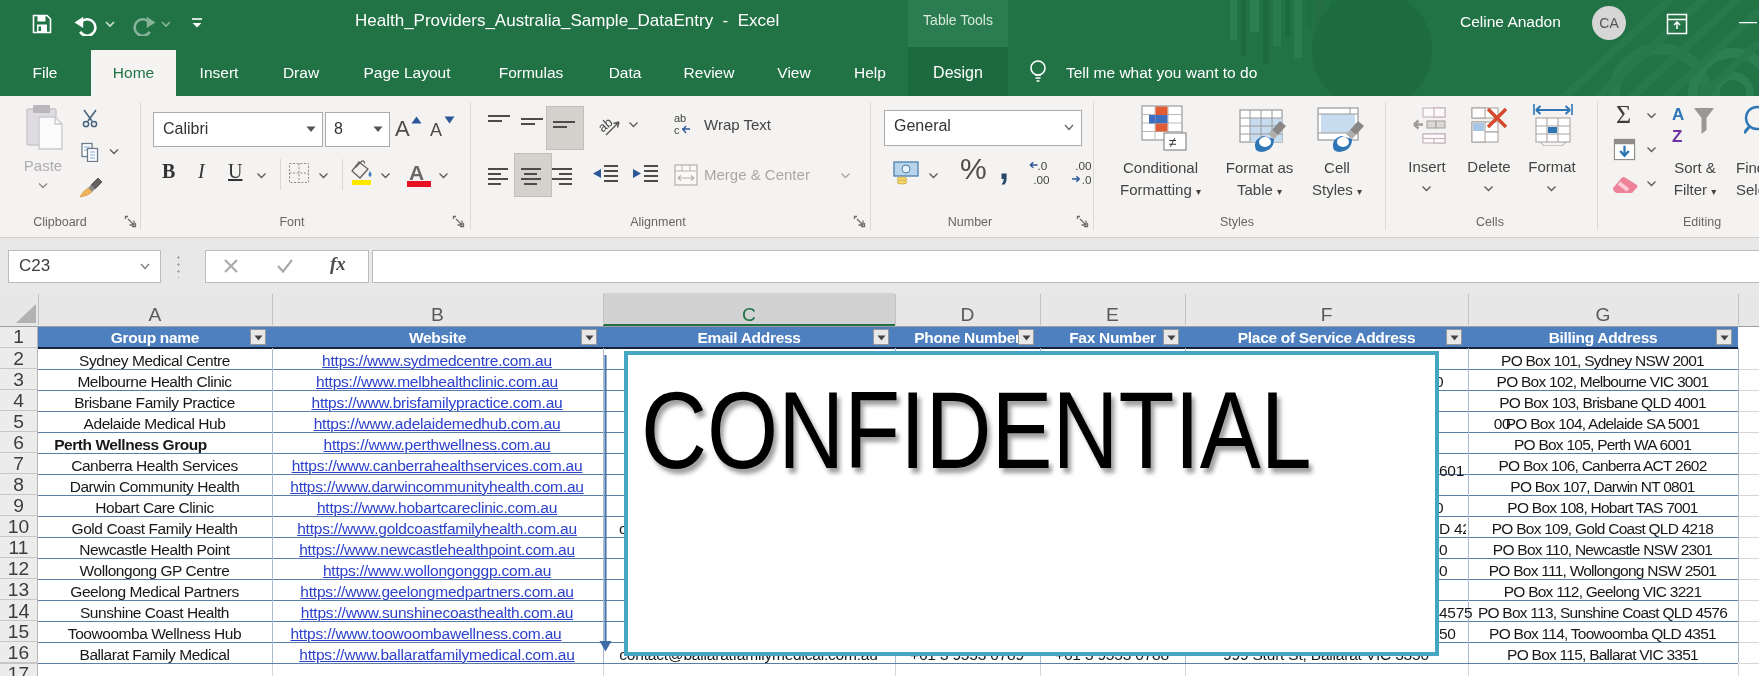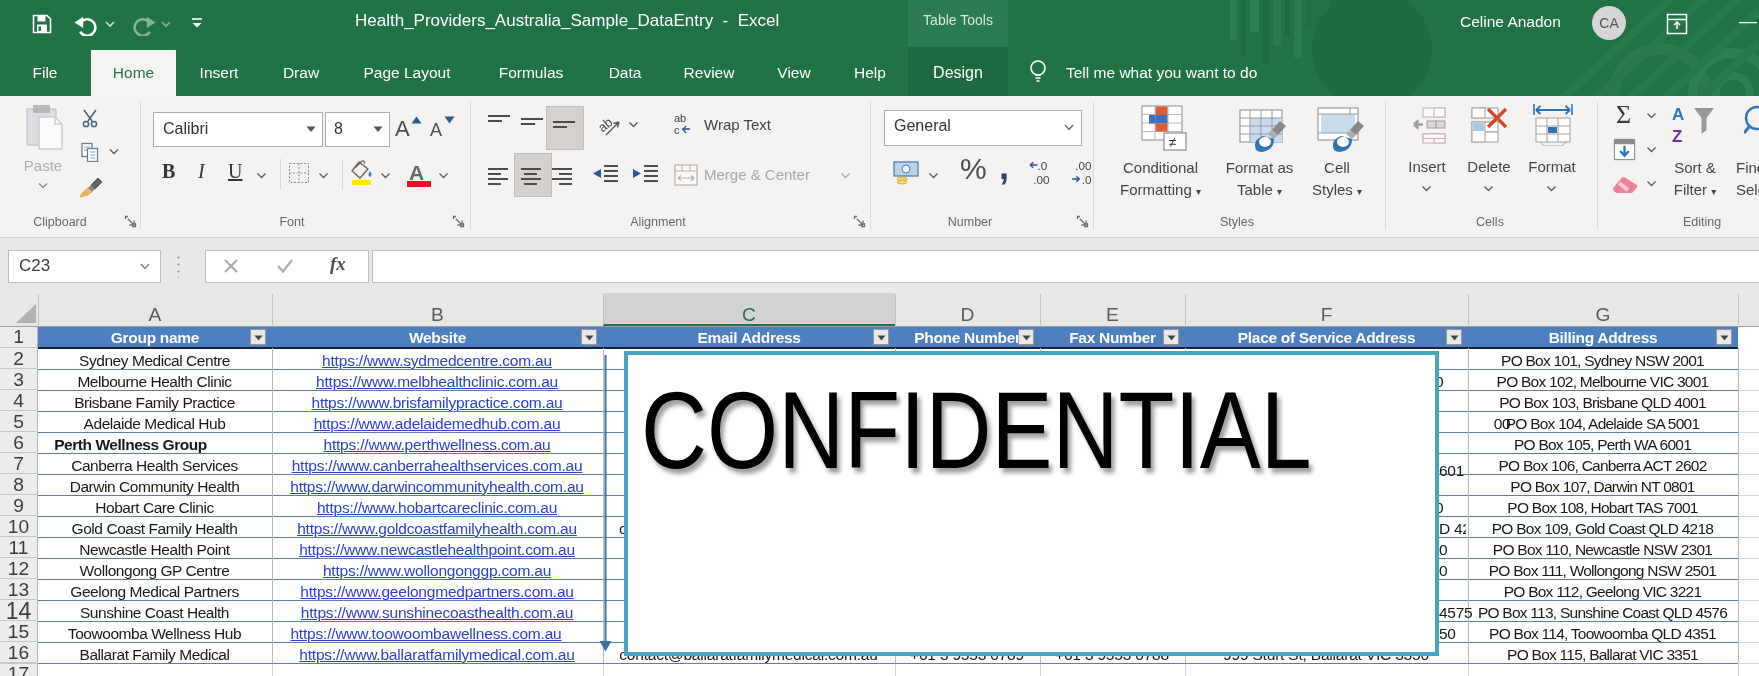--- a/index.html
+++ b/index.html
@@ -493,21 +493,21 @@
 <div class="ab" style="left:0;top:495px;width:37px;height:22px;line-height:22px;font-size:19.2px;color:#3c3c3c;text-align:center;">9</div>
 <div class="ab" style="left:0;top:494px;width:38px;height:1px;background:#c6c6c6;"></div>
 <div class="ab" style="left:0;top:516px;width:37px;height:22px;line-height:22px;font-size:19.2px;color:#3c3c3c;text-align:center;">10</div>
 <div class="ab" style="left:0;top:515px;width:38px;height:1px;background:#c6c6c6;"></div>
 <div class="ab" style="left:0;top:537px;width:37px;height:22px;line-height:22px;font-size:19.2px;color:#3c3c3c;text-align:center;">11</div>
 <div class="ab" style="left:0;top:536px;width:38px;height:1px;background:#c6c6c6;"></div>
 <div class="ab" style="left:0;top:558px;width:37px;height:22px;line-height:22px;font-size:19.2px;color:#3c3c3c;text-align:center;">12</div>
 <div class="ab" style="left:0;top:557px;width:38px;height:1px;background:#c6c6c6;"></div>
 <div class="ab" style="left:0;top:579px;width:37px;height:22px;line-height:22px;font-size:19.2px;color:#3c3c3c;text-align:center;">13</div>
 <div class="ab" style="left:0;top:578px;width:38px;height:1px;background:#c6c6c6;"></div>
-<div class="ab" style="left:0;top:600px;width:37px;height:22px;line-height:22px;font-size:23px;color:#3c3c3c;text-align:center;">14</div>
+<div class="ab" style="left:0;top:600px;width:37px;height:22px;line-height:22px;font-size:20px;color:#3c3c3c;text-align:center;">14</div>
 <div class="ab" style="left:0;top:599px;width:38px;height:1px;background:#c6c6c6;"></div>
 <div class="ab" style="left:0;top:621px;width:37px;height:22px;line-height:22px;font-size:19.2px;color:#3c3c3c;text-align:center;">15</div>
 <div class="ab" style="left:0;top:620px;width:38px;height:1px;background:#c6c6c6;"></div>
 <div class="ab" style="left:0;top:642px;width:37px;height:22px;line-height:22px;font-size:19.2px;color:#3c3c3c;text-align:center;">16</div>
 <div class="ab" style="left:0;top:641px;width:38px;height:1px;background:#c6c6c6;"></div>
 <div class="ab" style="left:0;top:663px;width:37px;height:22px;line-height:22px;font-size:19.2px;color:#3c3c3c;text-align:center;">17</div>
 <div class="ab" style="left:0;top:662px;width:38px;height:1px;background:#c6c6c6;"></div>
 <div class="ab" style="left:0;top:663px;width:38px;height:1px;background:#c6c6c6;"></div>
 <div class="ab" style="left:38px;top:327px;width:1700px;height:20px;background:#4e7fbe;"></div>
 <div class="ab" style="left:38px;top:347px;width:1700px;height:2px;background:#16233f;"></div>

